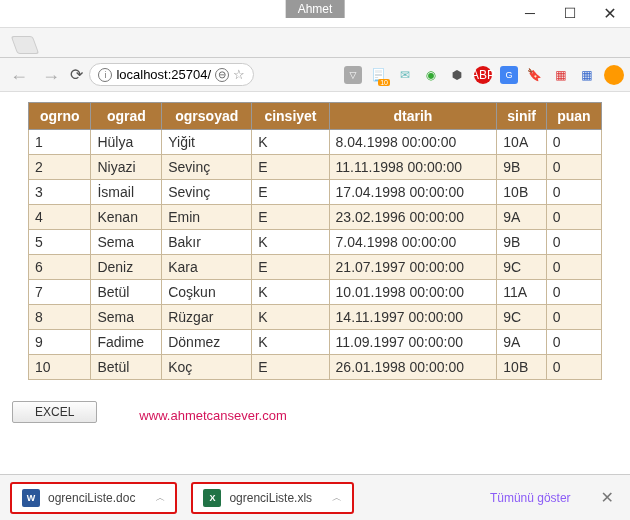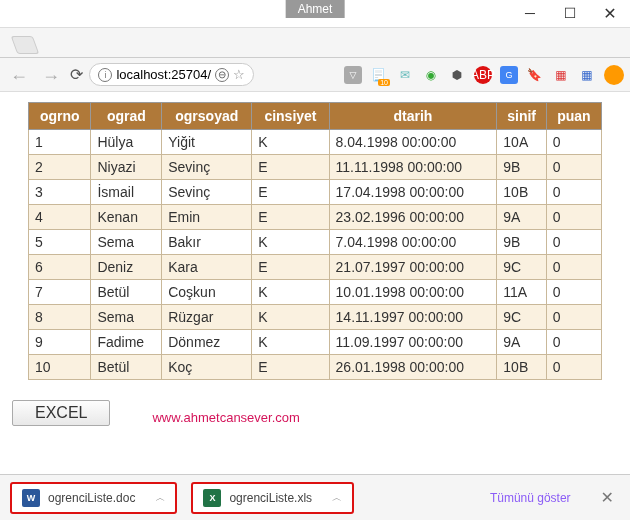--- a/index.html
+++ b/index.html
@@ -26,21 +26,21 @@
     .ext { width: 18px; height: 18px; display: flex; align-items: center; justify-content: center; font-size: 12px; border-radius: 3px; }
     
     .content { padding: 10px 28px; }
     table { border-collapse: collapse; width: 100%; }
     th { background: #b07939; color: #fff; font-weight: bold; padding: 5px 6px; border: 1px solid #999; text-align: center; font-size: 14px; }
     td { padding: 4px 6px; border: 1px solid #c9b899; font-size: 14px; color: #333; }
     tr:nth-child(even) td { background: #faf1e0; }
     tr:nth-child(odd) td { background: #fff; }
     
     .buttons { padding: 10px 12px; display: flex; align-items: center; gap: 12px; }
-    .btn { padding: 3px 22px; font-size: 16px; background: linear-gradient(#fdfdfd,#e8e8e8); border: 1px solid #aaa; border-radius: 2px; color: #333; }
+    .btn { padding: 3px 22px; font-size: 12px; background: linear-gradient(#fdfdfd,#e8e8e8); border: 1px solid #aaa; border-radius: 2px; color: #333; }
     .site-link { color: #d4145a; font-size: 13px; margin-left: 30px; margin-top: 8px; }
     
     .dlbar { position: absolute; bottom: 0; left: 0; right: 0; height: 46px; background: #f5f5f5; border-top: 1px solid #ccc; display: flex; align-items: center; padding: 0 10px; gap: 14px; }
     .dl-item { display: flex; align-items: center; border: 2px solid #d11; border-radius: 3px; padding: 5px 10px; gap: 8px; background: #fff; font-size: 12px; color: #444; }
     .file-icon { width: 18px; height: 18px; border-radius: 2px; display: flex; align-items: center; justify-content: center; font-size: 9px; color: #fff; font-weight: bold; }
     .file-icon.doc { background: #2b579a; }
     .file-icon.xls { background: #217346; }
     .dl-chev { color: #777; font-size: 10px; margin-left: 12px; }
     .showall { margin-left: auto; font-size: 12px; color: #8b5cf6; padding: 6px 10px; }
     .dlbar-close { font-size: 16px; color: #777; padding: 0 6px; }

